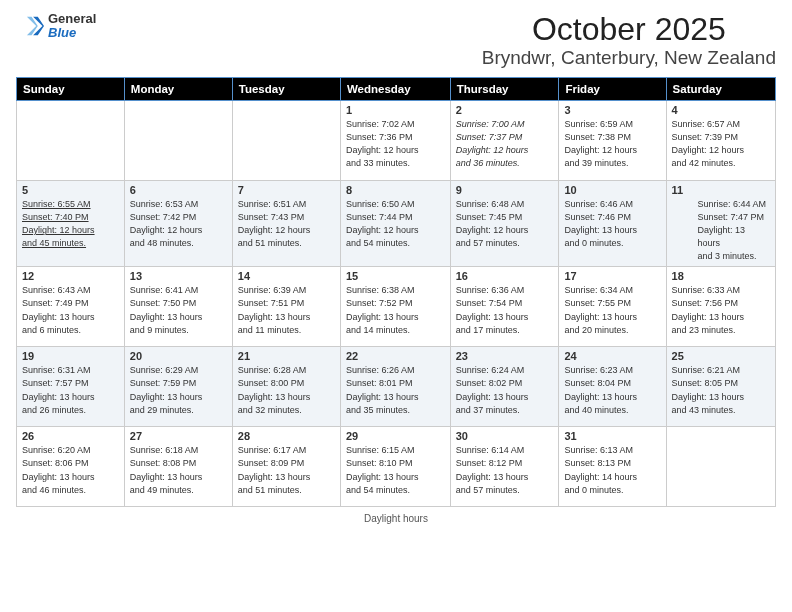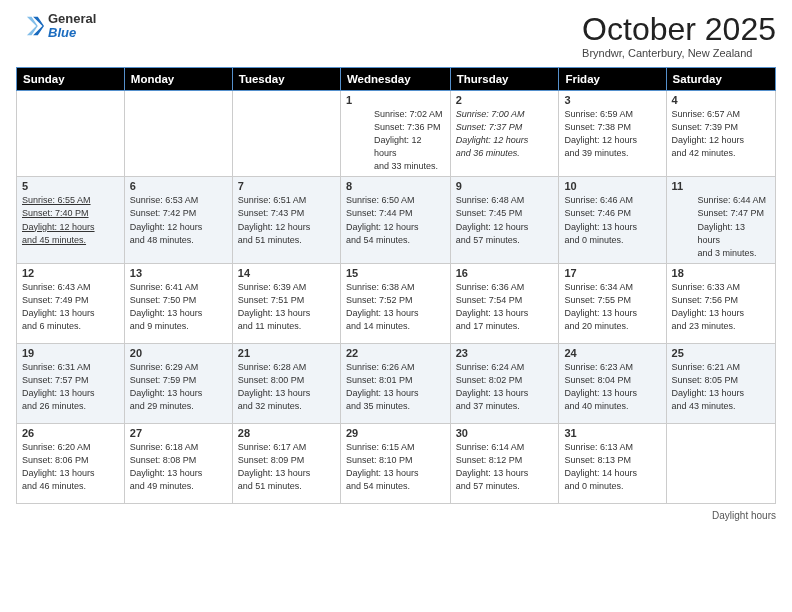--- a/index.html
+++ b/index.html
@@ -35,31 +35,31 @@
       line-height: 1.1;
     }
     .logo-general { color: #333; }
     .logo-blue { color: #1a6bbf; font-style: italic; }
     .logo-icon {
       width: 28px;
       height: 28px;
       margin-right: 2px;
     }
     .title-section {
-      text-align: left;
+      text-align: center;
       margin-left: 20px;
     }
     .month-title {
       font-size: 32px;
       font-weight: normal;
       color: #222;
       line-height: 1.1;
     }
     .location {
-      font-size: 11px;
+      font-size: 19px;
       color: #444;
     }
     .calendar {
       width: 100%;
       border-collapse: collapse;
       border: 1px solid #ccc;
     }
     .calendar th {
       background: #000000;
       color: #fff;
@@ -91,21 +91,21 @@
     .day-info {
       line-height: 1.45;
       font-size: 9px;
       color: #333;
     }
     .empty { background: #fff !important; }
     .footer {
       margin-top: 6px;
       font-size: 10px;
       color: #555;
-      text-align: right;
+      text-align: center;
     }
   </style>
 </head>
 <body>
 
 <div class="page">
   <div class="header">
     <div class="logo">
       <svg class="logo-icon" viewBox="0 0 36 36">
         <polygon points="22,6 34,18 22,30 28,30 36,18 28,6" fill="#1a6bbf"></polygon>
@@ -134,21 +134,21 @@
           <th>Saturday</th>
         </tr>
     </thead>
     <tbody id="calendar-body">
     <tr>
           <td class="empty"></td>
           <td class="empty"></td>
           <td class="empty"></td>
           <td>
             <div class="day-number">1</div>
-            <div class="day-info" style="white-space: pre-line; margin-left: 28px;">Sunrise: 7:02 AM
+            <div class="day-info" style="white-space: pre-line;">Sunrise: 7:02 AM
 Sunset: 7:36 PM
 Daylight: 12 hours
 and 33 minutes.</div>
           </td>
           <td>
             <div class="day-number">2</div>
             <div class="day-info" style="white-space: pre-line; font-style: italic;">Sunrise: 7:00 AM
 Sunset: 7:37 PM
 Daylight: 12 hours
 and 36 minutes.</div>

